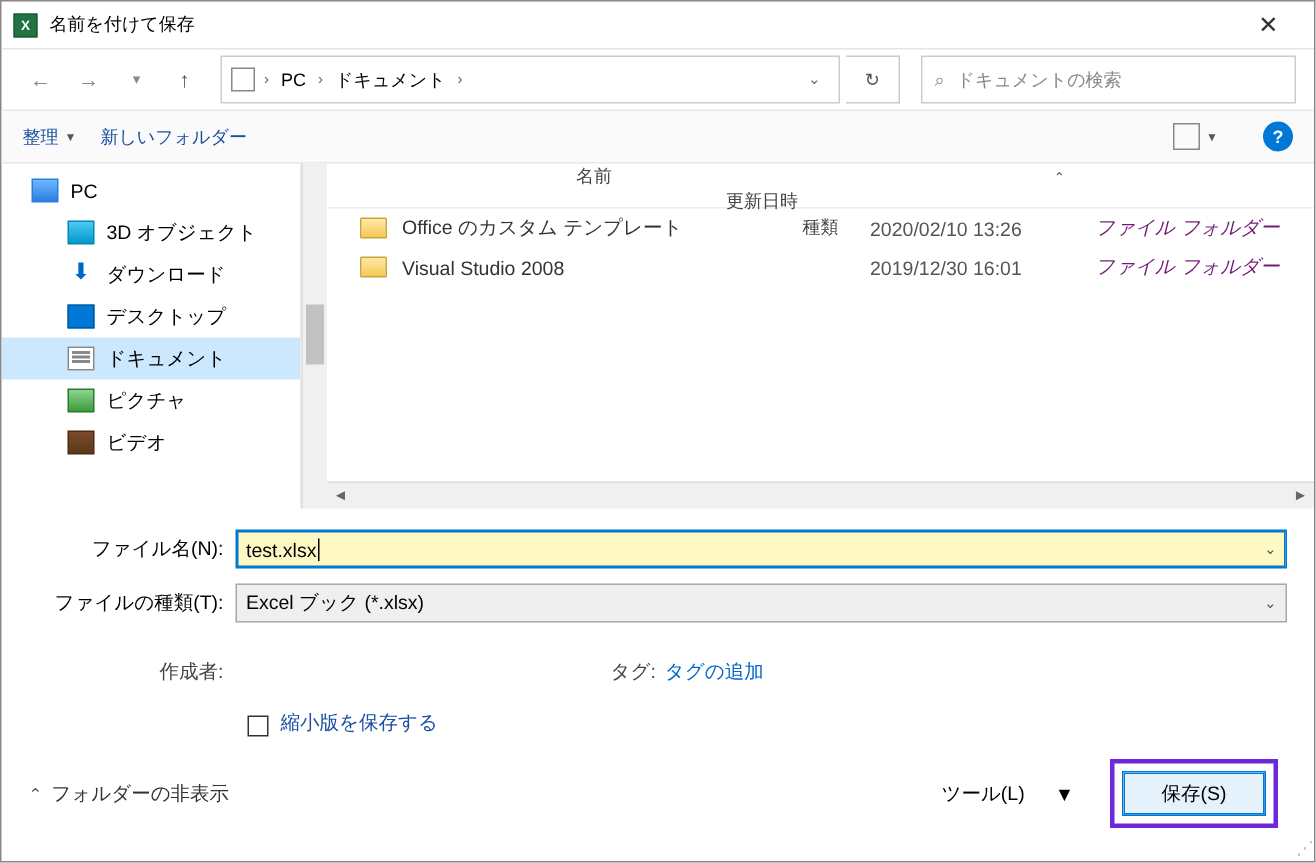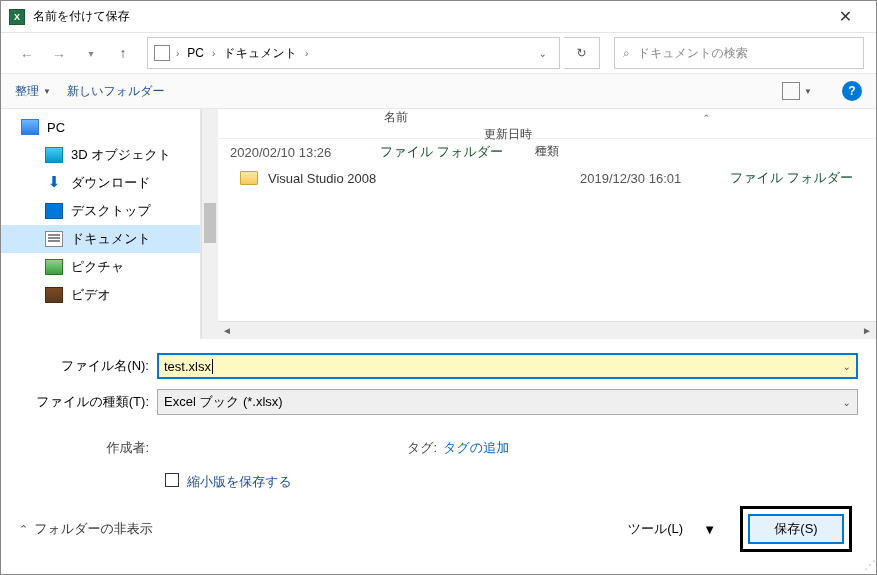--- a/index.html
+++ b/index.html
@@ -45,44 +45,44 @@
 .filehdr { height:30px; display:flex; align-items:center; border-bottom:1px solid #eee; font-size:12px; color:#444;flex-direction:column;}
 .filehdr .col { padding:0 12px; display:flex;align-items:center;gap:4px;}
 .filehdr .c-name { width:350px;}
 .filehdr .c-date { width:150px;}
 .filehdr .c-type { flex:1;}
 .filehdr .sortcaret { font-size:9px;color:#666;margin-left:auto;}
 .filerow { height:26px; display:flex; align-items:center; font-size:13px; color:#333;}
 .filerow .c-name { width:350px; padding-left:22px; display:flex;align-items:center;gap:10px;}
 .filerow .folder-ico { width:18px;height:14px;background:linear-gradient(#ffe9a8,#f5c956);border:1px solid #caa53a;border-radius:1px;}
 .filerow .c-date { width:150px; color:#555; padding-left:12px;}
-.filerow .c-type { flex:1; color:#14532d; padding-left:12px;}
+.filerow .c-type { flex:1; color:#701a75; padding-left:12px;font-style:italic;}
 .hscroll { height:18px; background:#f0f0f0; border-top:1px solid #ddd; display:flex;align-items:center;}
 .hscroll .ar { width:18px;text-align:center;color:#666;font-size:10px;}
 .hscroll .track { flex:1;height:18px;}
 .form { padding:14px 18px 8px 18px; }
 .frow { display:flex; align-items:center; margin-bottom:10px; }
 .frow .lbl { width:138px; text-align:right; padding-right:8px; font-size:13px;}
 .frow .field { flex:1; height:26px; border:1px solid #7a9ecf; background:#fef9c3; padding:0 6px; display:flex;align-items:center; font-size:13px; position:relative;}
 .frow .field.sel { border:1px solid #0078d7; box-shadow:0 0 0 1px #0078d7 inset;}
 .frow .field .dd { position:absolute;right:6px;color:#555;font-size:10px;}
 .frow .field.type { border:1px solid #aaa; background:#efefef;}
 .meta { display:flex; padding:6px 18px; font-size:13px; color:#444;}
 .meta .mlbl { width:138px; text-align:right; padding-right:8px;}
 .meta .tags { display:flex; gap:6px; margin-left:250px;}
 .meta .tags .v { color:#0066cc; }
-.check { display:flex; align-items:flex-start; gap:8px; padding:10px 12px 10px 164px; font-size:13px; color:#1a4ea0;}
+.check { display:flex; align-items:flex-end; gap:8px; padding:10px 12px 10px 164px; font-size:13px; color:#1a4ea0;}
 .check .box { width:14px;height:14px;border:1px solid #333;background:#fff;}
 .footer { height:56px; display:flex; align-items:center; padding:0 18px; gap:10px;}
 .footer .hide { display:flex;align-items:center;gap:6px;color:#333;font-size:13px;}
 .footer .caret { font-size:11px;color:#555;}
 .footer .spacer { flex:1;}
 .footer .tools { font-size:13px; display:flex;align-items:center;gap:20px; margin-right:14px;}
 .footer .btn { width:96px;height:30px;border:1px solid #aaa;background:#e8e8e8;display:flex;align-items:center;justify-content:center;font-size:13px;}
-.footer .btnwrap { padding:5px; border:3px solid #000000; margin-right:6px;}
+.footer .btnwrap { padding:5px; border:3px solid #6d28d9; margin-right:6px;}
 .footer .btnwrap .btn { border:1px solid #0078d7; box-shadow:0 0 0 1px #0078d7 inset; background:#e5f1fb;}
 .resize { position:absolute; right:3px; bottom:3px; color:#bbb; font-size:12px; letter-spacing:-2px;}
 </style>
 </head>
 <body>
 
 <div class="titlebar">
   <span class="app-icon">X</span>
   <span class="title">名前を付けて保存</span>
   <span class="close">✕</span>
@@ -162,20 +162,24 @@
   <div class="filepane">
     <div class="filehdr">
       <div class="col c-name">
           <span>名前</span>
           <span class="sortcaret">⌃</span>
         </div>
       <div class="col c-date">更新日時</div>
       <div class="col c-type">種類</div>
     </div>
     <div class="filerow">
+      <div class="c-name">
+          <span class="folder-ico"></span>
+          <span>Office のカスタム テンプレート</span>
+        </div>
       <div class="c-date">2020/02/10 13:26</div>
       <div class="c-type">ファイル フォルダー</div>
     </div>
     <div class="filerow">
       <div class="c-name">
           <span class="folder-ico"></span>
           <span>Visual Studio 2008</span>
         </div>
       <div class="c-date">2019/12/30 16:01</div>
       <div class="c-type">ファイル フォルダー</div>

